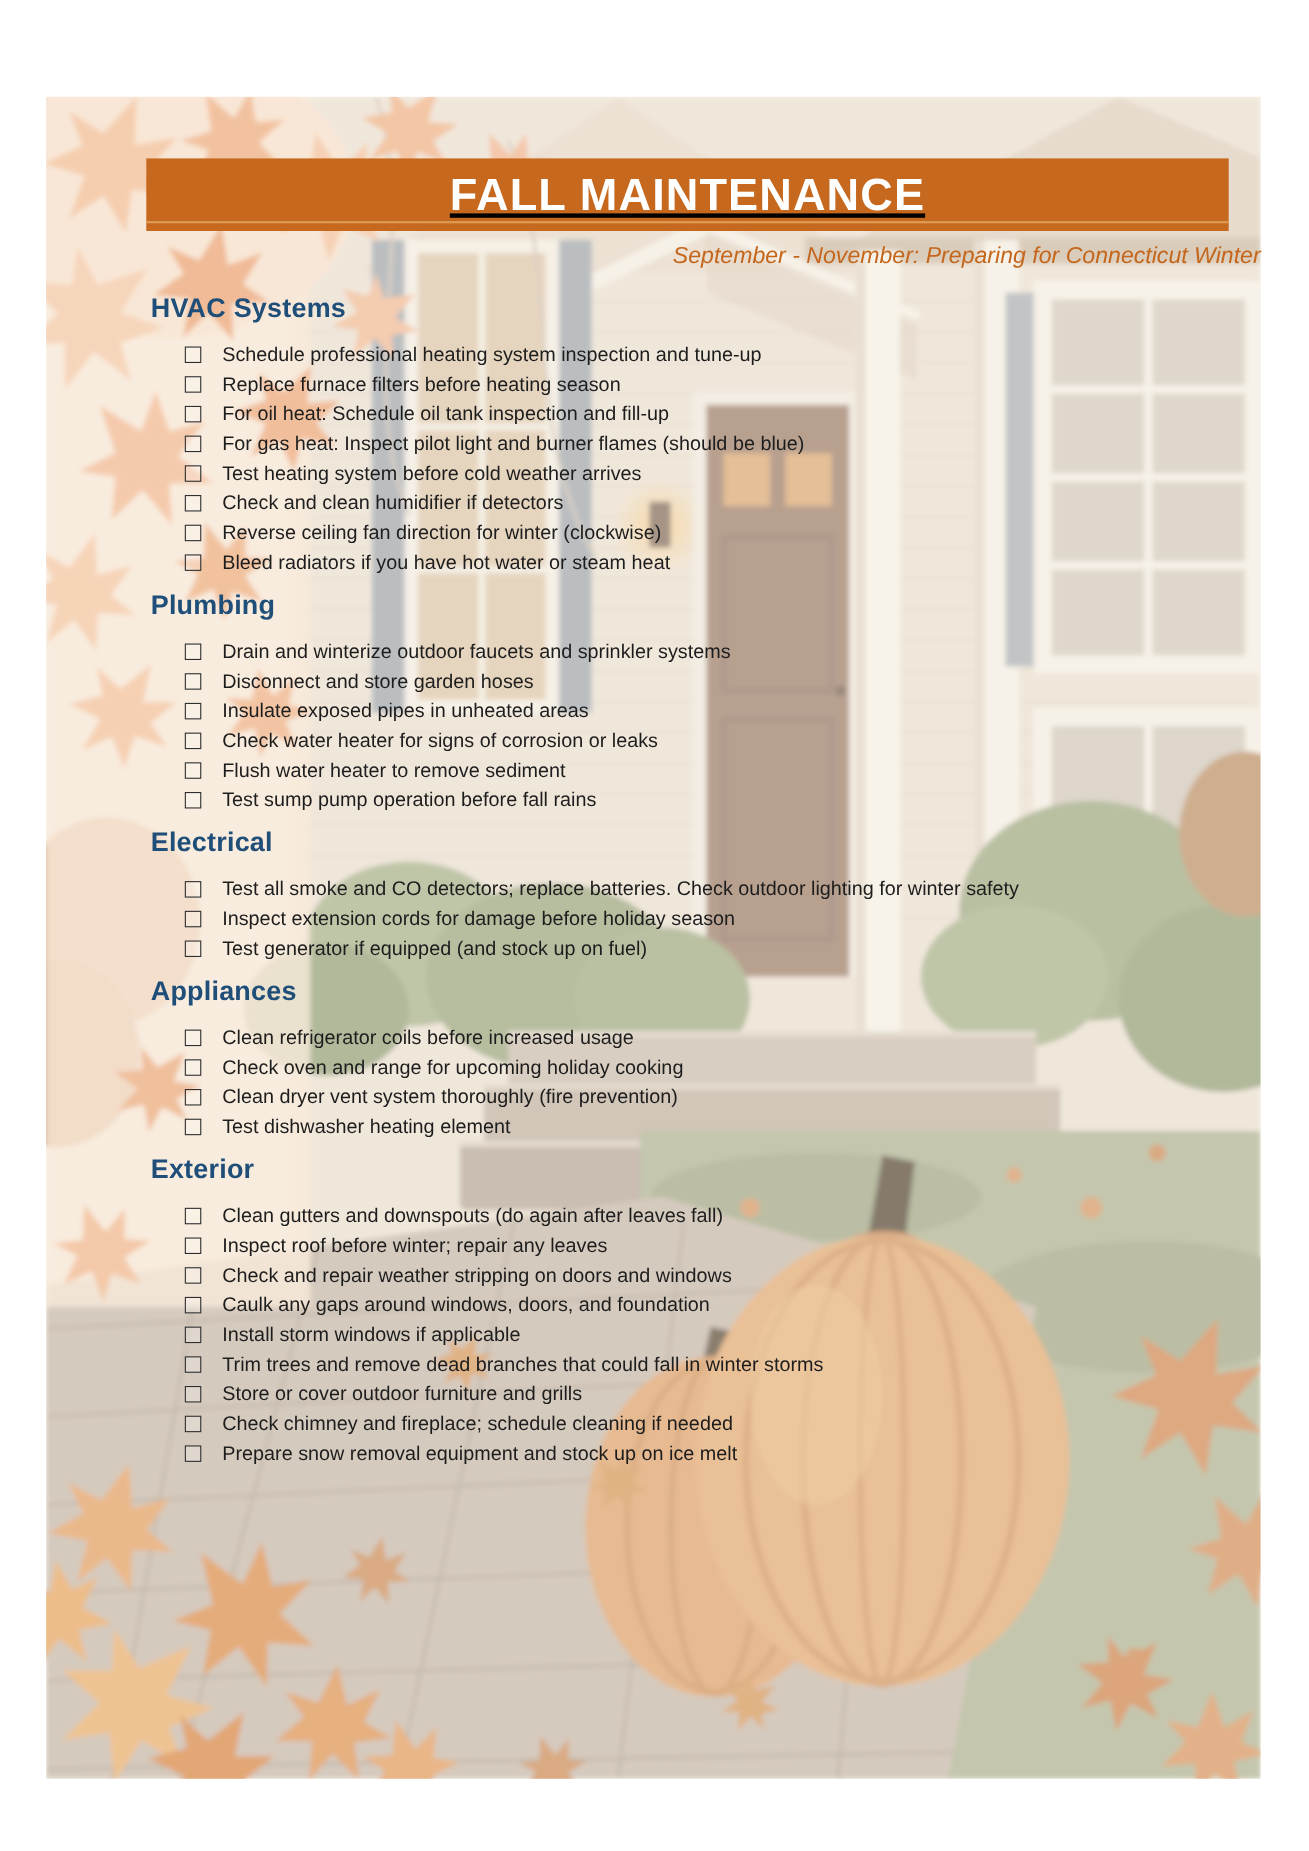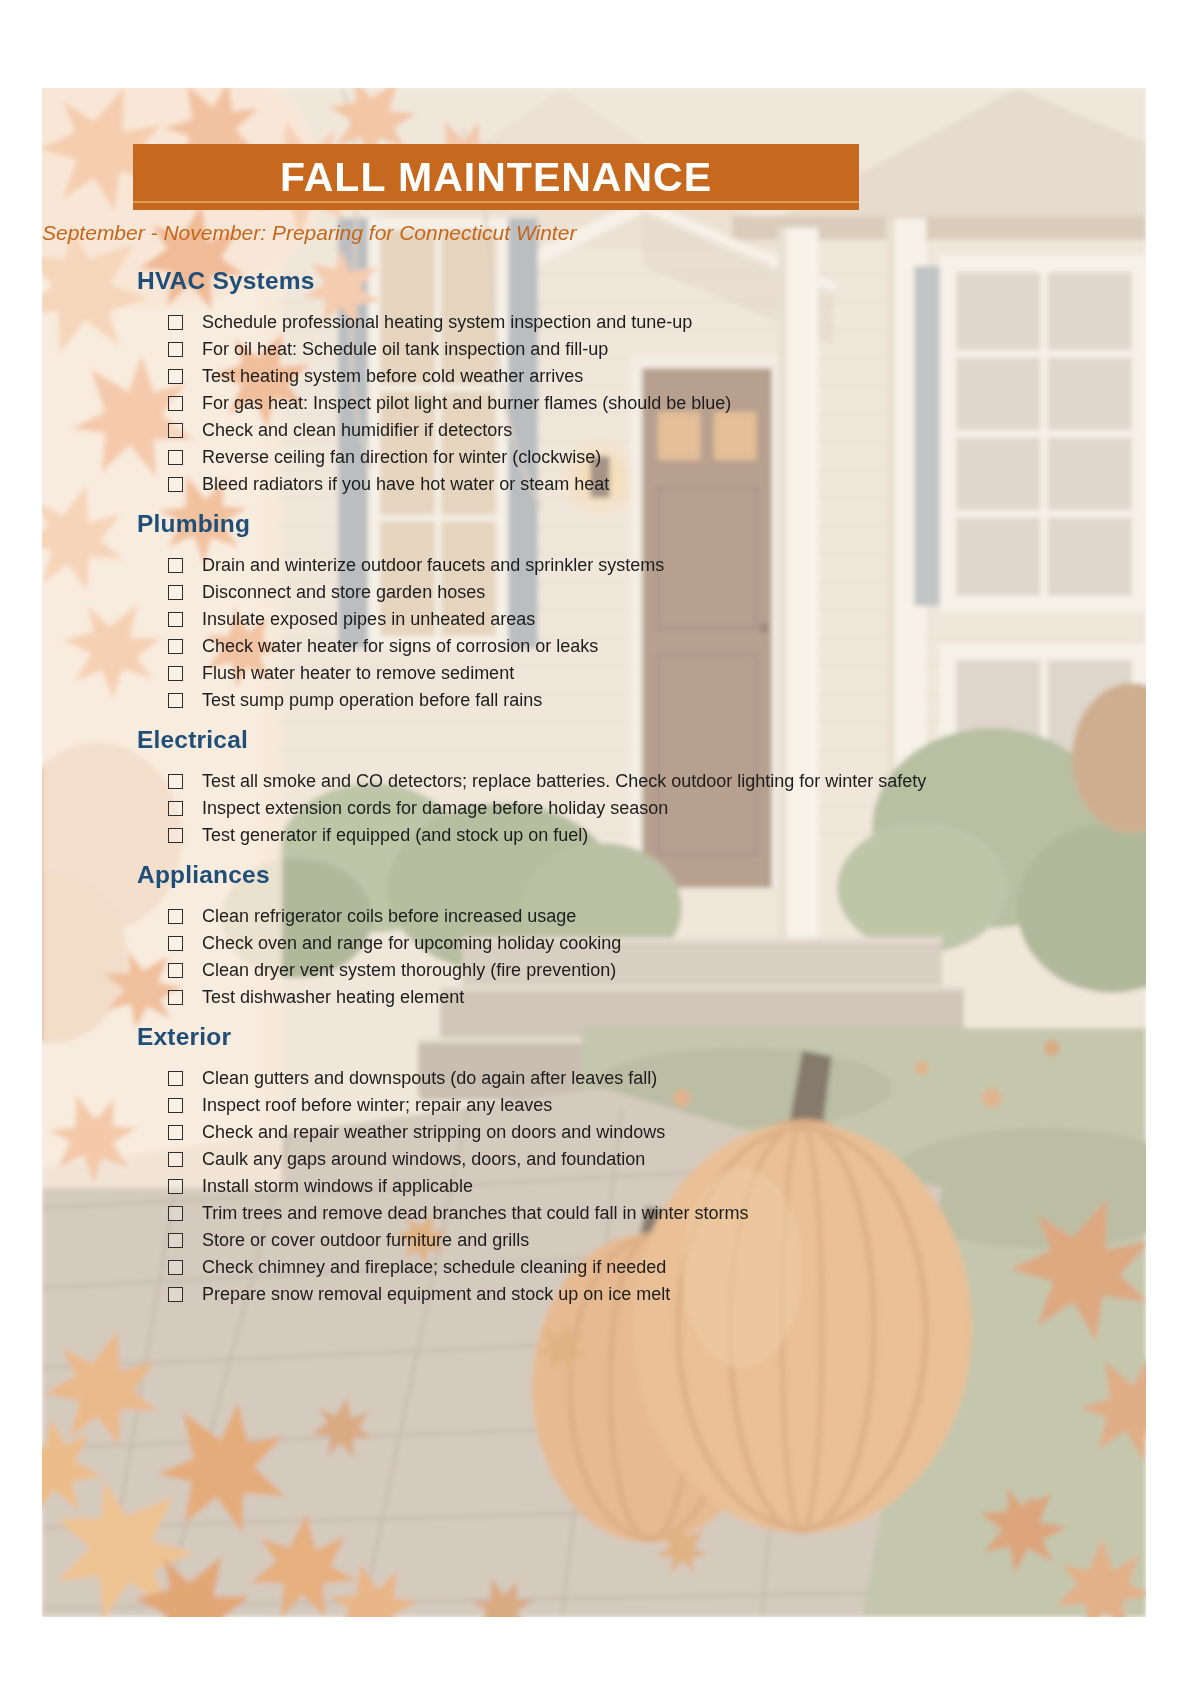--- a/index.html
+++ b/index.html
@@ -1,24 +1,24 @@
 <!DOCTYPE html>
 <html style="--banner: #C6691E; --banner-line: #DE9B55; --subtitle: #C4661C; --heading: #1F4E79; --body: #1D1D1D; --checkbox: #2E2E2E;"><head>
 <meta charset="utf-8">
 <style>
   html,body{margin:0;padding:0;background:#ffffff;}
   body{width:1190px;height:1683px;font-family:"Liberation Sans","DejaVu Sans",sans-serif;}
   .page{position:relative;width:1190px;height:1683px;background:#ffffff;overflow:hidden;}
   .photo{position:absolute;left:42px;top:88px;width:1104px;height:1529px;background:#f7efe5;overflow:hidden;}
   .photo svg{display:block;width:100%;height:100%;}
   .content{position:absolute;left:42px;top:88px;width:1104px;height:1529px;}
-  .banner{position:relative;margin:56px 16px 0 91px;width:726px;height:66px;background:var(--banner,#c6691e);}
+  .banner{position:relative;margin:56px 16px 0 91px;width:984px;height:66px;background:var(--banner,#c6691e);text-decoration:underline;}
   .banner::after{content:"";position:absolute;left:0;right:0;bottom:7px;height:2px;background:var(--banner-line,#de9b55);}
   .banner h1{margin:0;line-height:66px;text-align:center;color:#ffffff;font-size:41px;font-weight:700;letter-spacing:1px;}
-  .subtitle{margin:11px 0 0 0;width:1104px;text-align:left;font-size:21px;font-style:italic;color:var(--subtitle,#c4661c);}
+  .subtitle{margin:11px 0 0 0;width:1104px;text-align:right;font-size:21px;font-style:italic;color:var(--subtitle,#c4661c);}
   .sections{margin:20px 0 0 95px;width:845px;}
   .section{margin-top:12px;}
   .section:first-child{margin-top:22px;}
   .section h2{margin:0 0 14px 0;font-size:24.5px;font-weight:700;color:var(--heading,#1f4e79);letter-spacing:0.2px;}
   .check-item{display:flex;align-items:flex-start;padding-left:31px;line-height:27px;font-size:18px;color:var(--body,#1d1d1d);}
   .checkbox{flex:0 0 auto;width:13px;height:13px;border:1.6px solid var(--checkbox,#2e2e2e);margin:6px 19px 0 0;background:rgba(255,255,255,0.25);}
   .item-text{max-width:745px;}
 </style>
 </head>
 <body>
@@ -176,38 +176,42 @@
     <p class="subtitle">September - November: Preparing for Connecticut Winter</p>
     <div class="sections" id="sections">
     <section class="section">
       <h2 class="section-title">HVAC Systems</h2>
       <div class="items">
     <div class="check-item">
       <span class="checkbox"></span>
       <span class="item-text">Schedule professional heating system inspection and tune-up</span>
     </div>
 
+    <div class="check-item">
+      <span class="checkbox"></span>
+      <span class="item-text">Replace furnace filters before heating season</span>
+    </div>
 
     <div class="check-item">
       <span class="checkbox"></span>
       <span class="item-text">For oil heat: Schedule oil tank inspection and fill-up</span>
     </div>
 
     <div class="check-item">
       <span class="checkbox"></span>
+      <span class="item-text">For gas heat: Inspect pilot light and burner flames (should be blue)</span>
+    </div>
+
+    <div class="check-item">
+      <span class="checkbox"></span>
       <span class="item-text">Test heating system before cold weather arrives</span>
     </div>
 
     <div class="check-item">
       <span class="checkbox"></span>
-      <span class="item-text">For gas heat: Inspect pilot light and burner flames (should be blue)</span>
-    </div>
-
-    <div class="check-item">
-      <span class="checkbox"></span>
       <span class="item-text">Check and clean humidifier if detectors</span>
     </div>
 
     <div class="check-item">
       <span class="checkbox"></span>
       <span class="item-text">Reverse ceiling fan direction for winter (clockwise)</span>
     </div>
 
     <div class="check-item">
       <span class="checkbox"></span>

